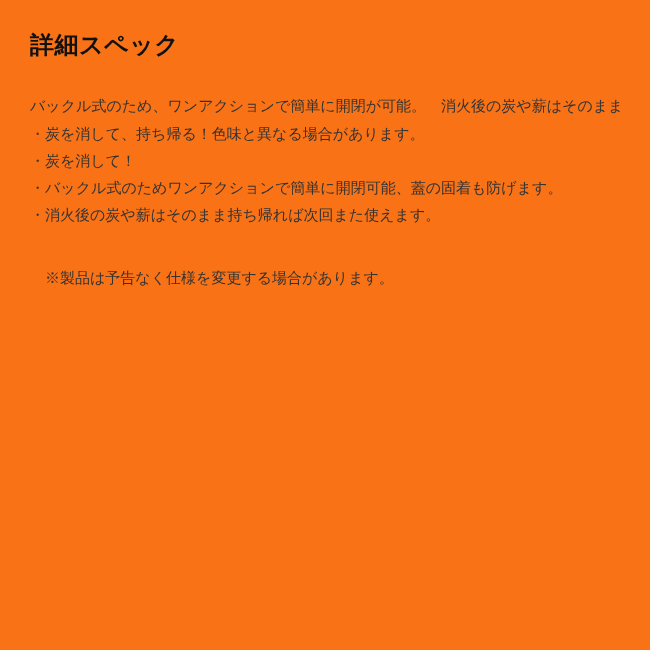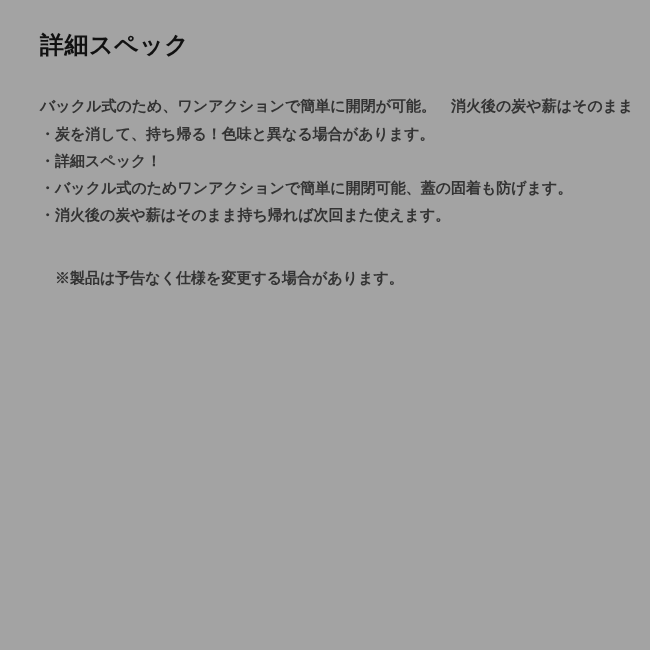--- a/index.html
+++ b/index.html
@@ -8,22 +8,22 @@
     width: 650px;
     height: 650px;
     background: #ffffff;
     color: #333333;
     font-family: "Liberation Sans", sans-serif;
     overflow: hidden;
   }
   .page {
     width: 650px;
     height: 650px;
-    padding: 30px 26px 0 40px;
-    background: #a3a3a3;
+    padding: 30px 26px 0 30px;
+    background: #f97316;
   }
   .page-title {
     margin: 0;
     font-size: 24px;
     line-height: 30px;
     font-weight: bold;
     color: #111111;
     letter-spacing: 0.5px;
   }
   .description {
@@ -43,37 +43,37 @@
     line-height: 27px;
     color: #333333;
   }
   .footnotes {
     margin-top: 36px;
     padding-left: 15px;
     font-size: 15px;
     line-height: 28px;
     color: #333333;
   }
-  .line { white-space: nowrap; font-weight: bold; }
+  .line { white-space: nowrap; }
 </style>
 </head>
 <body>
 
 <div class="page">
 
   <h1 class="page-title">詳細スペック</h1>
 
   <div class="description">
     <div class="line">バックル式のため、ワンアクションで簡単に開閉が可能。　消火後の炭や薪はそのまま</div>
   </div>
 
 
   <div class="feature-block">
     <div class="line">・炭を消して、持ち帰る！色味と異なる場合があります。</div>
-    <div class="line">・詳細スペック！</div>
+    <div class="line">・炭を消して！</div>
     <div class="line">・バックル式のためワンアクションで簡単に開閉可能、蓋の固着も防げます。</div>
     <div class="line">・消火後の炭や薪はそのまま持ち帰れば次回また使えます。</div>
   </div>
 
   <div class="footnotes">
     <div class="line">※製品は予告なく仕様を変更する場合があります。</div>
   </div>
 
 </div>
 

